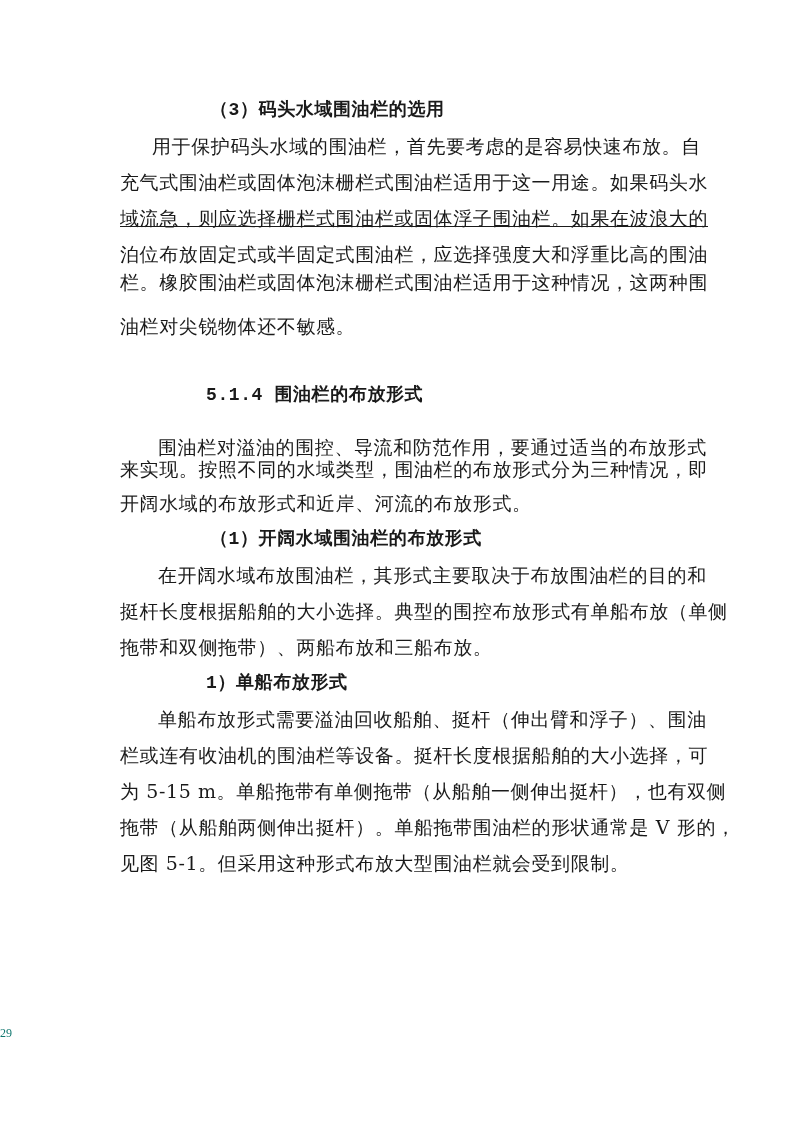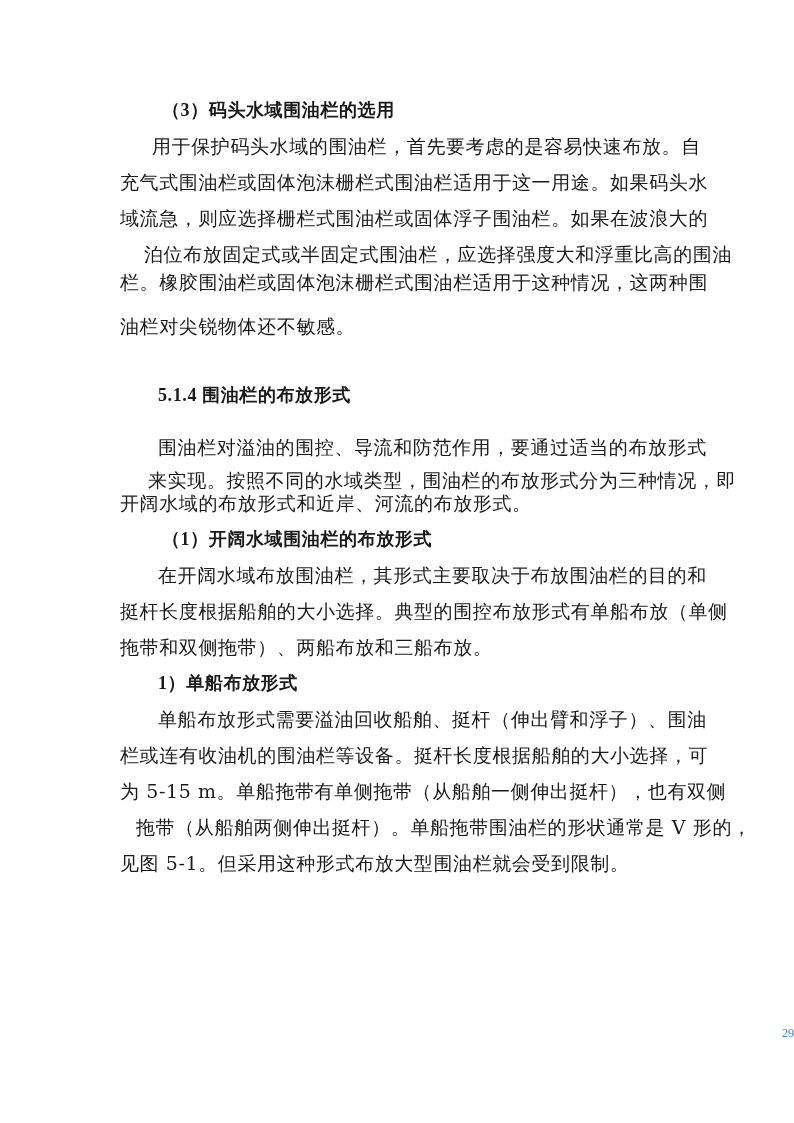--- a/index.html
+++ b/index.html
@@ -25,59 +25,60 @@
       position: absolute;
       left: 0;
       height: 36px;
       line-height: 36px;
       font-size: 19px;
       white-space: nowrap;
       letter-spacing: 0.6px;
     }
     .heading {
       font-weight: bold;
-      font-family: Liberation Serif, serif;
+      font-family: Liberation Mono, monospace;
       font-size: 18px;
+      margin-left: 48px;
     }
     .page-number {
       position: absolute;
       left: 0;
       width: 794px;
       top: 1026px;
-      text-align: right;
+      text-align: left;
       font-family: "Liberation Serif", serif;
       font-size: 12px;
-      color: #3b82f6;
+      color: #0f766e;
     }
   </style>
 </head>
 <body>
 
 <div class="page">
 
   <div class="line heading" style="top:0px; left:42px;">（3）码头水域围油栏的选用</div>
   <div class="line" style="top:36px; left:32px;">用于保护码头水域的围油栏，首先要考虑的是容易快速布放。自</div>
   <div class="line" style="top:72px;">充气式围油栏或固体泡沫栅栏式围油栏适用于这一用途。如果码头水</div>
-  <div class="line" style="top:108px;">域流急，则应选择栅栏式围油栏或固体浮子围油栏。如果在波浪大的</div>
-  <div class="line" style="top:144px;margin-left:24px;">泊位布放固定式或半固定式围油栏，应选择强度大和浮重比高的围油</div>
+  <div class="line" style="top:108px;text-decoration:underline;">域流急，则应选择栅栏式围油栏或固体浮子围油栏。如果在波浪大的</div>
+  <div class="line" style="top:144px;">泊位布放固定式或半固定式围油栏，应选择强度大和浮重比高的围油</div>
   <div class="line" style="top:172px;text-align:right;">栏。橡胶围油栏或固体泡沫栅栏式围油栏适用于这种情况，这两种围</div>
   <div class="line" style="top:216px;">油栏对尖锐物体还不敏感。</div>
 
   <div class="line heading" style="top:285px; left:38px;text-align:center;">5.1.4 围油栏的布放形式</div>
   <div class="line" style="top:321px; left:38px;margin-top:16px;">围油栏对溢油的围控、导流和防范作用，要通过适当的布放形式</div>
-  <div class="line" style="top:370px;margin-left:28px;">来实现。按照不同的水域类型，围油栏的布放形式分为三种情况，即</div>
+  <div class="line" style="top:359px;">来实现。按照不同的水域类型，围油栏的布放形式分为三种情况，即</div>
   <div class="line" style="top:393px;">开阔水域的布放形式和近岸、河流的布放形式。</div>
 
   <div class="line heading" style="top:429px; left:42px;">（1）开阔水域围油栏的布放形式</div>
   <div class="line" style="top:465px; left:38px;">在开阔水域布放围油栏，其形式主要取决于布放围油栏的目的和</div>
   <div class="line" style="top:501px;">挺杆长度根据船舶的大小选择。典型的围控布放形式有单船布放（单侧</div>
   <div class="line" style="top:537px;">拖带和双侧拖带）、两船布放和三船布放。</div>
 
   <div class="line heading" style="top:573px; left:38px;">1）单船布放形式</div>
   <div class="line" style="top:609px; left:38px;">单船布放形式需要溢油回收船舶、挺杆（伸出臂和浮子）、围油</div>
   <div class="line" style="top:645px;">栏或连有收油机的围油栏等设备。挺杆长度根据船舶的大小选择，可</div>
   <div class="line" style="top:681px;">为 5-15 m。单船拖带有单侧拖带（从船舶一侧伸出挺杆），也有双侧</div>
-  <div class="line" style="top:717px;margin-left:16px;">拖带（从船舶两侧伸出挺杆）。单船拖带围油栏的形状通常是 V 形的，</div>
+  <div class="line" style="top:717px;">拖带（从船舶两侧伸出挺杆）。单船拖带围油栏的形状通常是 V 形的，</div>
   <div class="line" style="top:753px;">见图 5-1。但采用这种形式布放大型围油栏就会受到限制。</div>
 
 </div>
 
 <div class="page-number">29</div>
 
 </body></html>

